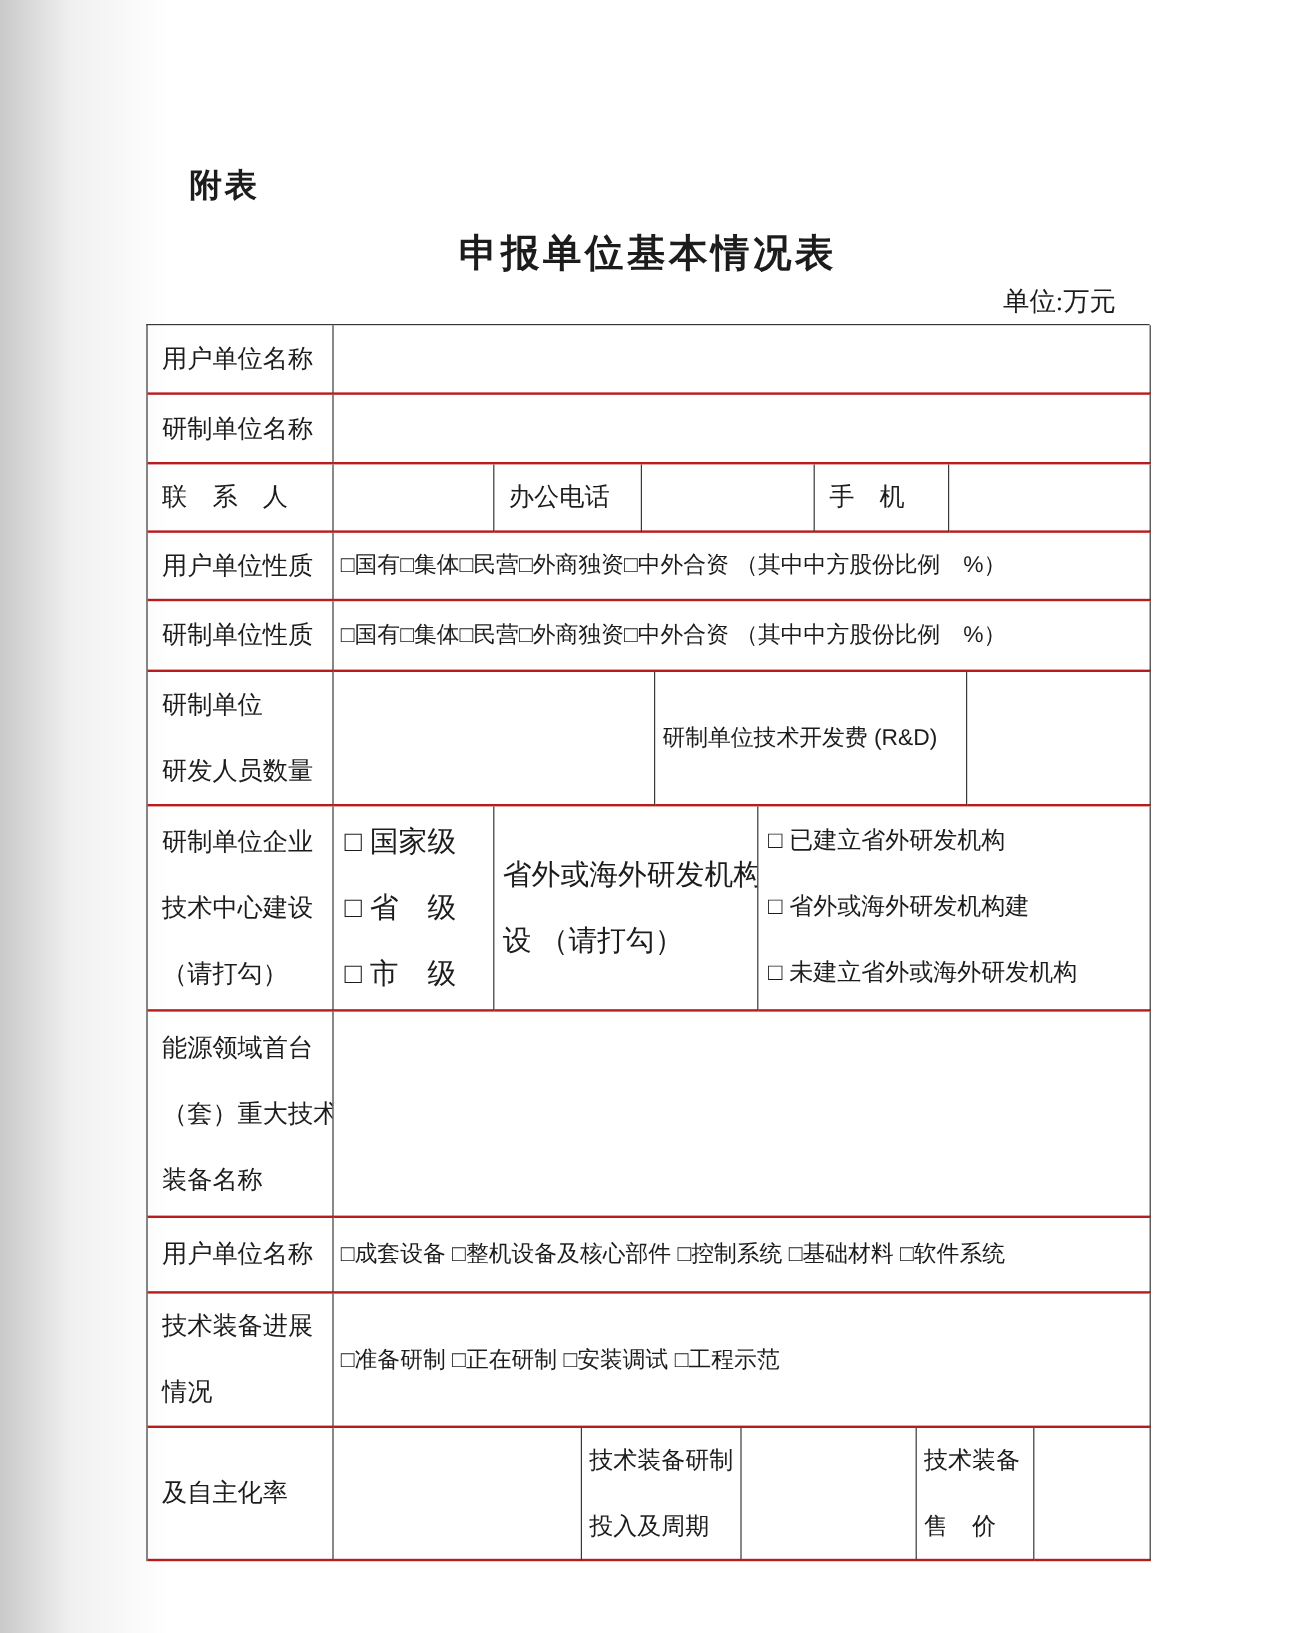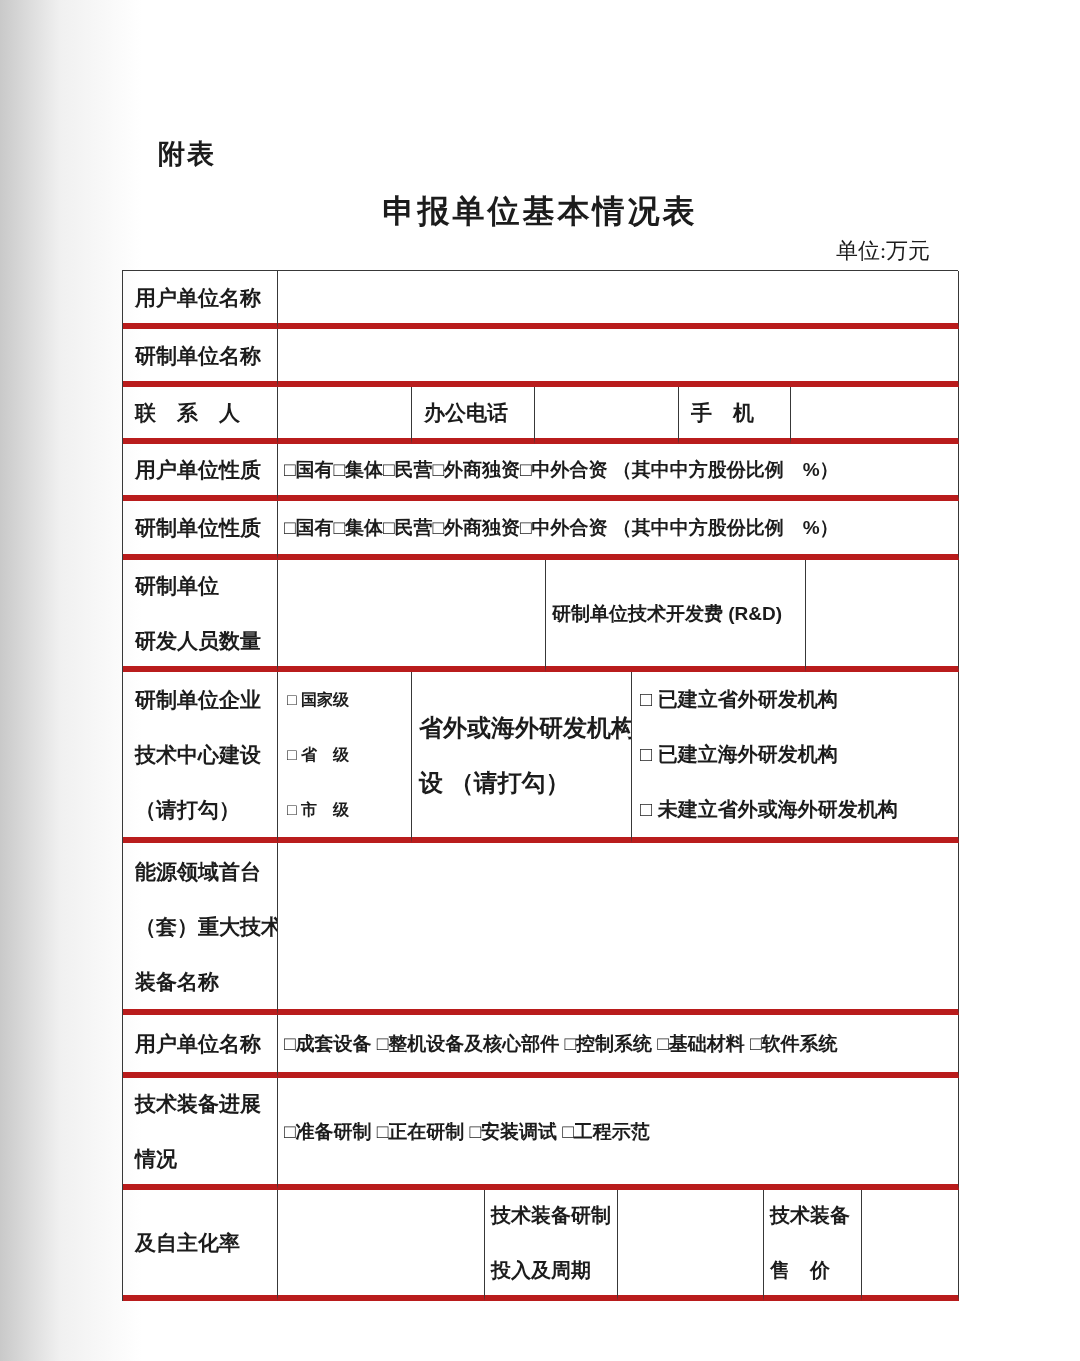--- a/index.html
+++ b/index.html
@@ -25,24 +25,24 @@
     font-size:22px;font-family:"Liberation Serif", serif;
   }
   .tbl{
     position:absolute;left:122px;top:270px;width:836px;
     border-top:1px solid #383838;border-left:1px solid #383838;
     box-sizing:border-box;
   }
   .row{display:flex;box-sizing:border-box;}
   .c{
     box-sizing:border-box;flex:0 0 auto;
-    border-right:1px solid #383838;border-bottom:6px solid #b91c1c;
+    border-right:1px solid #383838;border-bottom:2px solid #b91c1c;
     display:flex;flex-direction:column;justify-content:center;
     padding-left:12px;padding-right:4px;overflow:hidden;
-    font-size:21px;font-weight:700;
+    font-size:21px;font-weight:400;
   }
   .ln{line-height:55px;white-space:nowrap;}
   .opts{font-size:19px;}
   .fill{padding-left:0;padding-right:0;}
 </style>
 </head>
 <body>
 
 <div class="vignette"></div>
 
@@ -111,32 +111,32 @@
       </div>
     <div class="c fill" style="width:153px;"></div>
   </div>
 
   <div class="row" style="height:171px;">
     <div class="c" style="width:155px;">
       <span class="ln">研制单位企业</span>
       <span class="ln">技术中心建设</span>
       <span class="ln">（请打勾）</span>
     </div>
-    <div class="c" style="width:134px;padding-left:9px;font-size:16px;">
+    <div class="c" style="width:134px;padding-left:9px;font-size:24px;">
       <span class="ln">□ 国家级</span>
       <span class="ln">□ 省　级</span>
       <span class="ln">□ 市　级</span>
     </div>
     <div class="c" style="width:220px;padding-left:7px;font-size:24px;">
       <span class="ln">省外或海外研发机构建</span>
       <span class="ln">设 （请打勾）</span>
     </div>
     <div class="c" style="width:327px;padding-left:8px;font-size:20px;">
       <span class="ln">□ 已建立省外研发机构</span>
-      <span class="ln">□ 已建立海外研发机构</span>
+      <span class="ln">□ 省外或海外研发机构建</span>
       <span class="ln">□ 未建立省外或海外研发机构</span>
     </div>
   </div>
 
   <div class="row" style="height:172px;">
     <div class="c" style="width:155px;">
       <span class="ln">能源领域首台</span>
       <span class="ln">（套）重大技术</span>
       <span class="ln">装备名称</span>
     </div>

